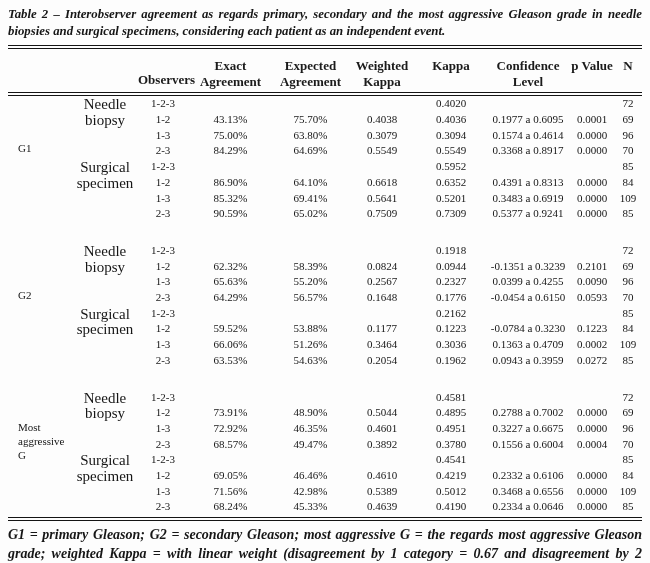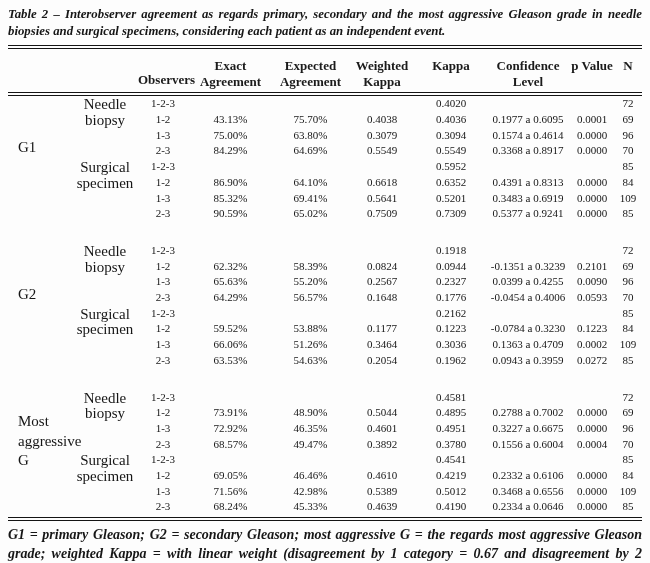--- a/index.html
+++ b/index.html
@@ -52,21 +52,21 @@
     vertical-align: middle;
     white-space: nowrap;
     height: 15.7px;
     padding: 0;
     line-height: 15.7px;
   }
   td.group-cell {
     text-align: left;
     padding-left: 10px;
     vertical-align: middle;
-    font-size: 15px;
+    font-size: 11px;
     line-height: 1.3;
     white-space: normal;
     padding-bottom: 22px;
   }
   td.specimen-cell {
     vertical-align: top;
     font-size: 15px;
     line-height: 15.7px;
     white-space: normal;
     padding-top: 1px;
@@ -237,21 +237,21 @@
           <td class="data-cell col-ci">0.0399 a 0.4255</td>
           <td class="data-cell col-p">0.0090</td>
           <td class="data-cell col-n">96</td>
         </tr>
         <tr>
           <td class="data-cell col-observers">2-3</td>
           <td class="data-cell col-exact">64.29%</td>
           <td class="data-cell col-expected">56.57%</td>
           <td class="data-cell col-wkappa">0.1648</td>
           <td class="data-cell col-kappa">0.1776</td>
-          <td class="data-cell col-ci">-0.0454 a 0.4006</td>
+          <td class="data-cell col-ci">-0.0454 a 0.6150</td>
           <td class="data-cell col-p">0.0593</td>
           <td class="data-cell col-n">70</td>
         </tr>
         <tr>
           <td class="specimen-cell" rowspan="4">Surgical specimen</td>
           <td class="data-cell col-observers">1-2-3</td>
           <td class="data-cell col-exact"></td>
           <td class="data-cell col-expected"></td>
           <td class="data-cell col-wkappa"></td>
           <td class="data-cell col-kappa">0.2162</td>

